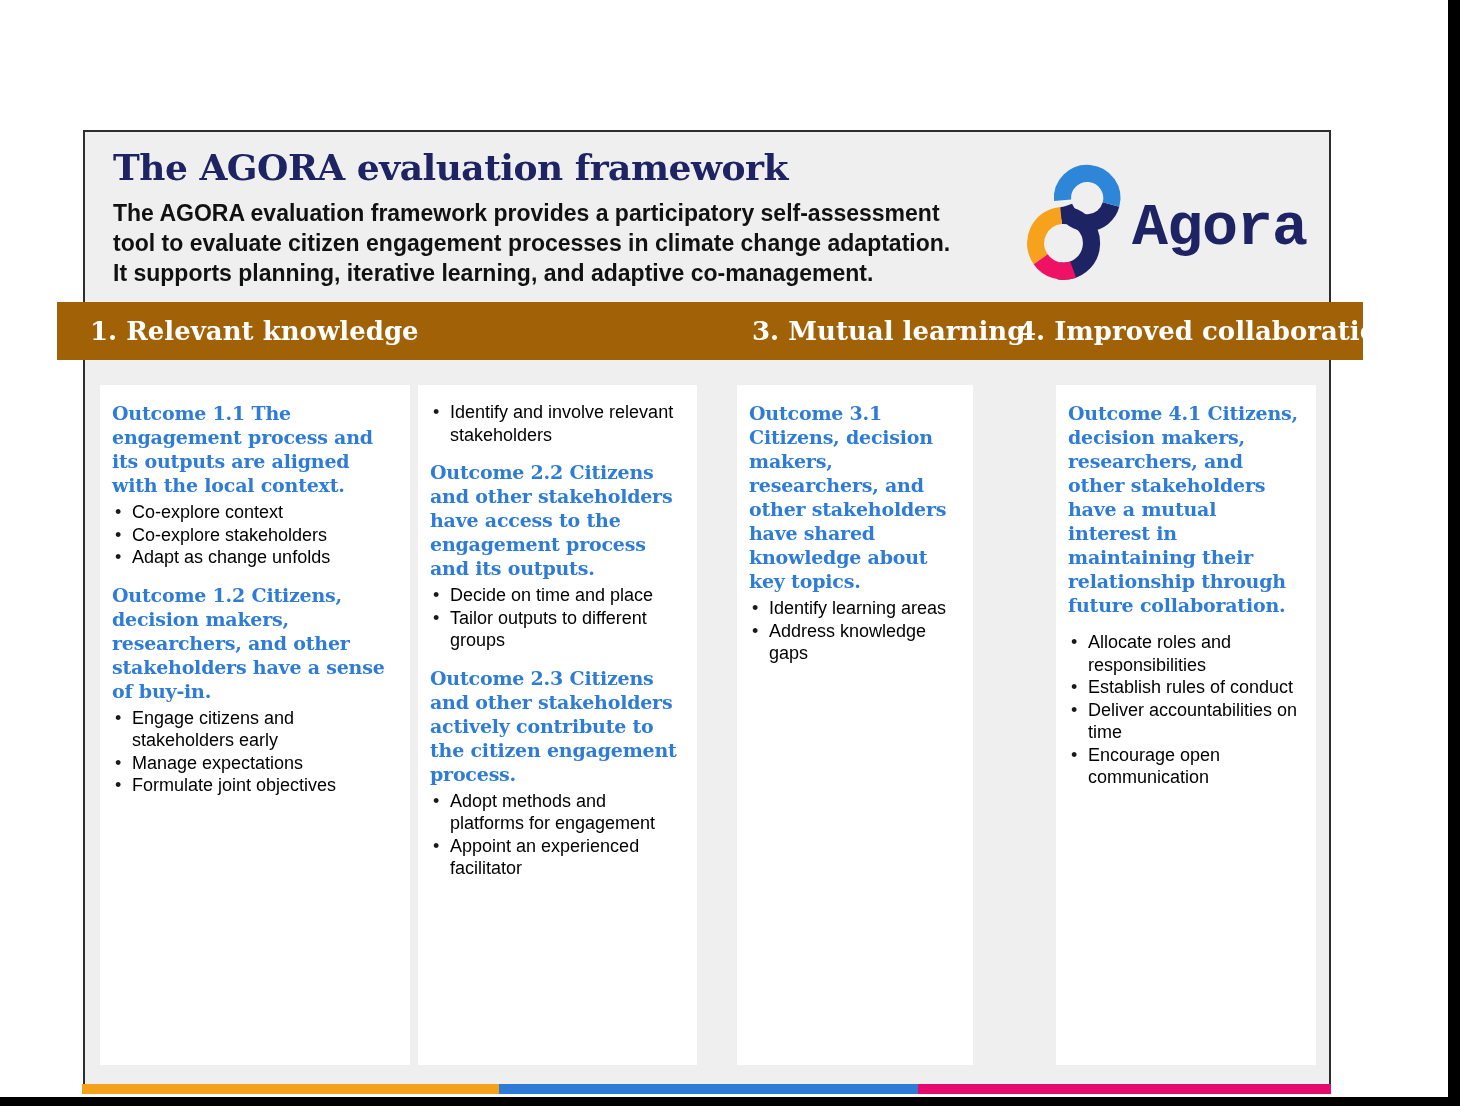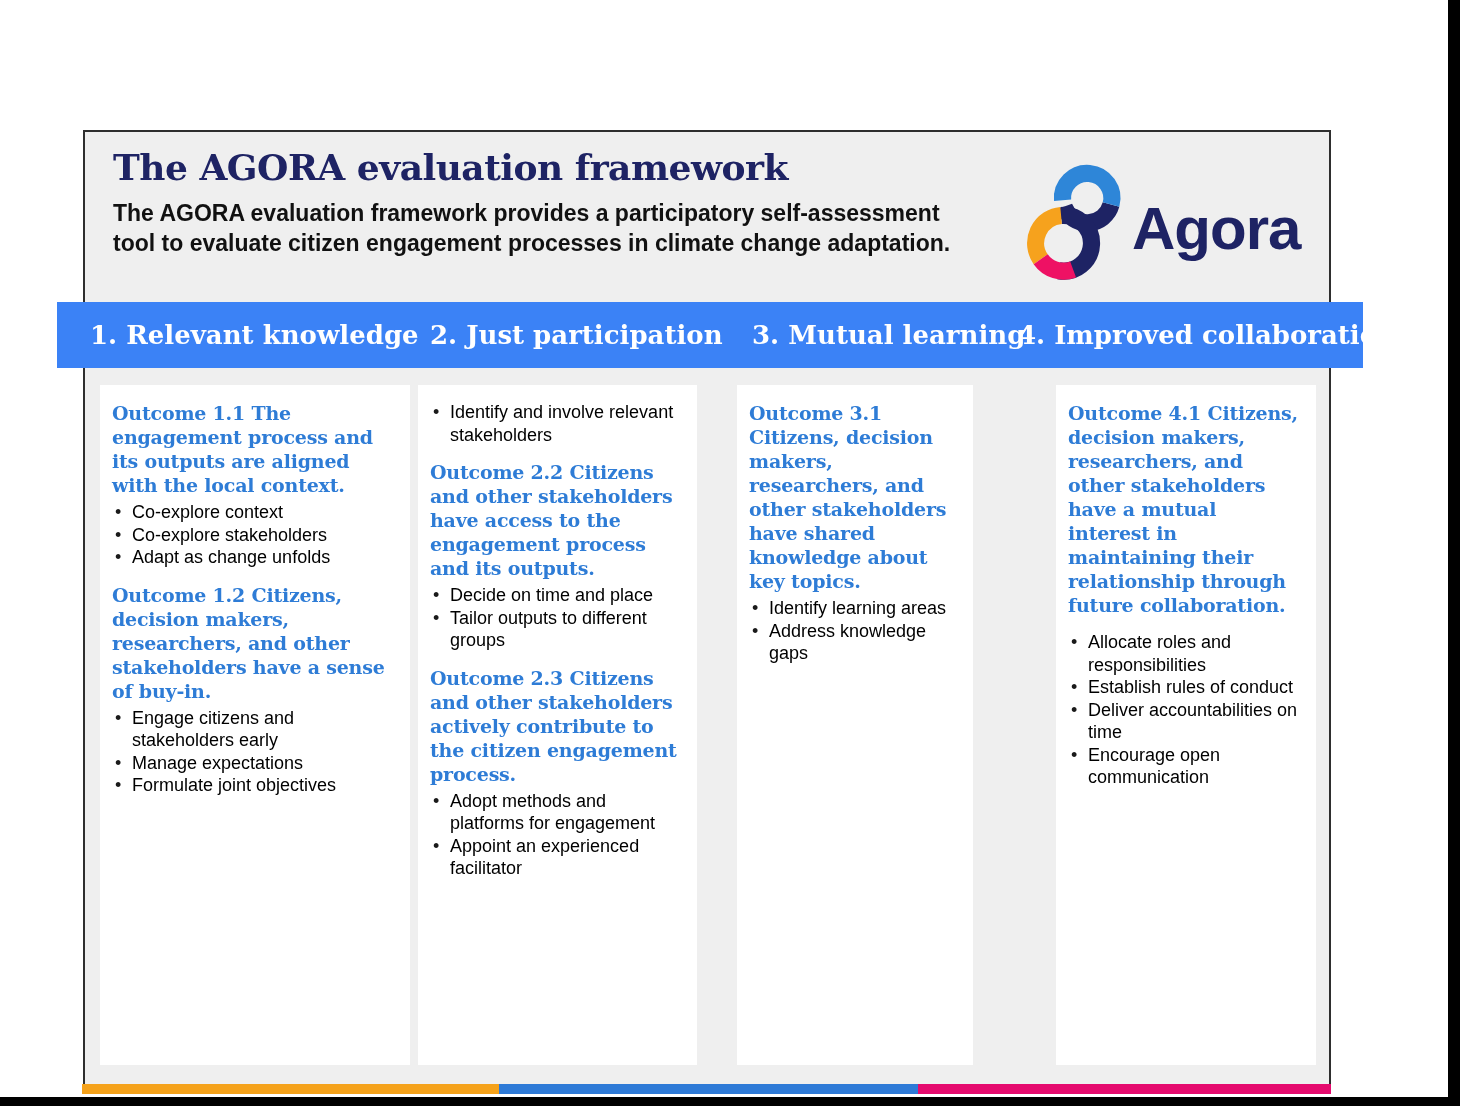--- a/index.html
+++ b/index.html
@@ -27,28 +27,28 @@
     margin:0;font-family:"DejaVu Serif","Liberation Serif",serif;
     font-weight:bold;font-size:36px;line-height:42px;color:#1e2364;
     letter-spacing:-0.5px;
   }
   .subtitle{margin-top:10px;font-weight:bold;font-size:23px;line-height:30px;color:#111;}
 
   
   .logo{position:absolute;left:1012px;top:162px;display:flex;align-items:center;}
   .logo svg{display:block;}
   .wordmark{
-    font-family:Liberation Sans, sans-serif;font-weight:bold;
+    font-family:Liberation Mono, monospace;font-weight:bold;
     font-size:60px;color:#1e2364;letter-spacing:-1px;margin-left:4px;margin-top:6px;
   }
 
   
   .navy-bar{
-    position:absolute;left:57px;top:302px;width:1306px;height:66px;
-    background:#3b82f6;
+    position:absolute;left:57px;top:302px;width:1306px;height:58px;
+    background:#a16207;
   }
   .navy-bar .ph{
     position:absolute;top:50%;transform:translateY(-50%);
     color:#fff;font-family:"DejaVu Serif","Liberation Serif",serif;
     font-weight:bold;font-size:26px;white-space:nowrap;
   }
   .ph0{left:33px;} .ph1{left:373px;} .ph2{left:695px;} .ph3{left:961px;}
 
   
   .card{position:absolute;top:385px;height:680px;background:#ffffff;}
@@ -84,37 +84,37 @@
 
 <div class="page">
 
   <div class="frame"></div>
 
   <div class="head">
     <h1>The AGORA evaluation framework</h1>
     <div class="subtitle">
       <div>The AGORA evaluation framework provides a participatory self-assessment</div>
       <div>tool to evaluate citizen engagement processes in climate change adaptation.</div>
+      <div>It supports planning, iterative learning, and adaptive co-management.</div>
     </div>
   </div>
 
   <div class="logo">
     <svg width="116" height="126" viewBox="6 4 108 110" fill="none">
       <path d="M 98.2 40 A 23 23 0 0 1 54.4 41.9" stroke="#1E2364" stroke-width="16" fill="none"></path>
       <path d="M 51.7 50.1 A 26 26 0 1 1 49.5 101.6" stroke="#1E2364" stroke-width="16" fill="none"></path>
       <path d="M 53.1 36 A 23 23 0 1 1 98.2 40" stroke="#2E86D8" stroke-width="16" fill="none"></path>
       <path d="M 51.7 50.1 A 26 26 0 0 0 32.7 90.9" stroke="#F6A21D" stroke-width="16" fill="none"></path>
       <path d="M 32.7 90.9 A 26 26 0 0 0 62.9 100.4" stroke="#EE1164" stroke-width="16" fill="none"></path>
     </svg>
     <span class="wordmark">Agora</span>
   </div>
 
   <div class="navy-bar">
     <span class="ph ph0">1. Relevant knowledge</span>
-    <span class="ph ph1">2. Just participation</span>
     <span class="ph ph2">3. Mutual learning</span>
     <span class="ph ph3">4. Improved collaboration</span>
   </div>
 
   <div class="card" data-col="0">
       <div class="card-inner">
         <div class="outcome">
           <div class="outcome-heading">Outcome 1.1 The engagement process and its outputs are aligned with the local context.</div>
           <ul class="bullets">
             <li>Co-explore context</li>

